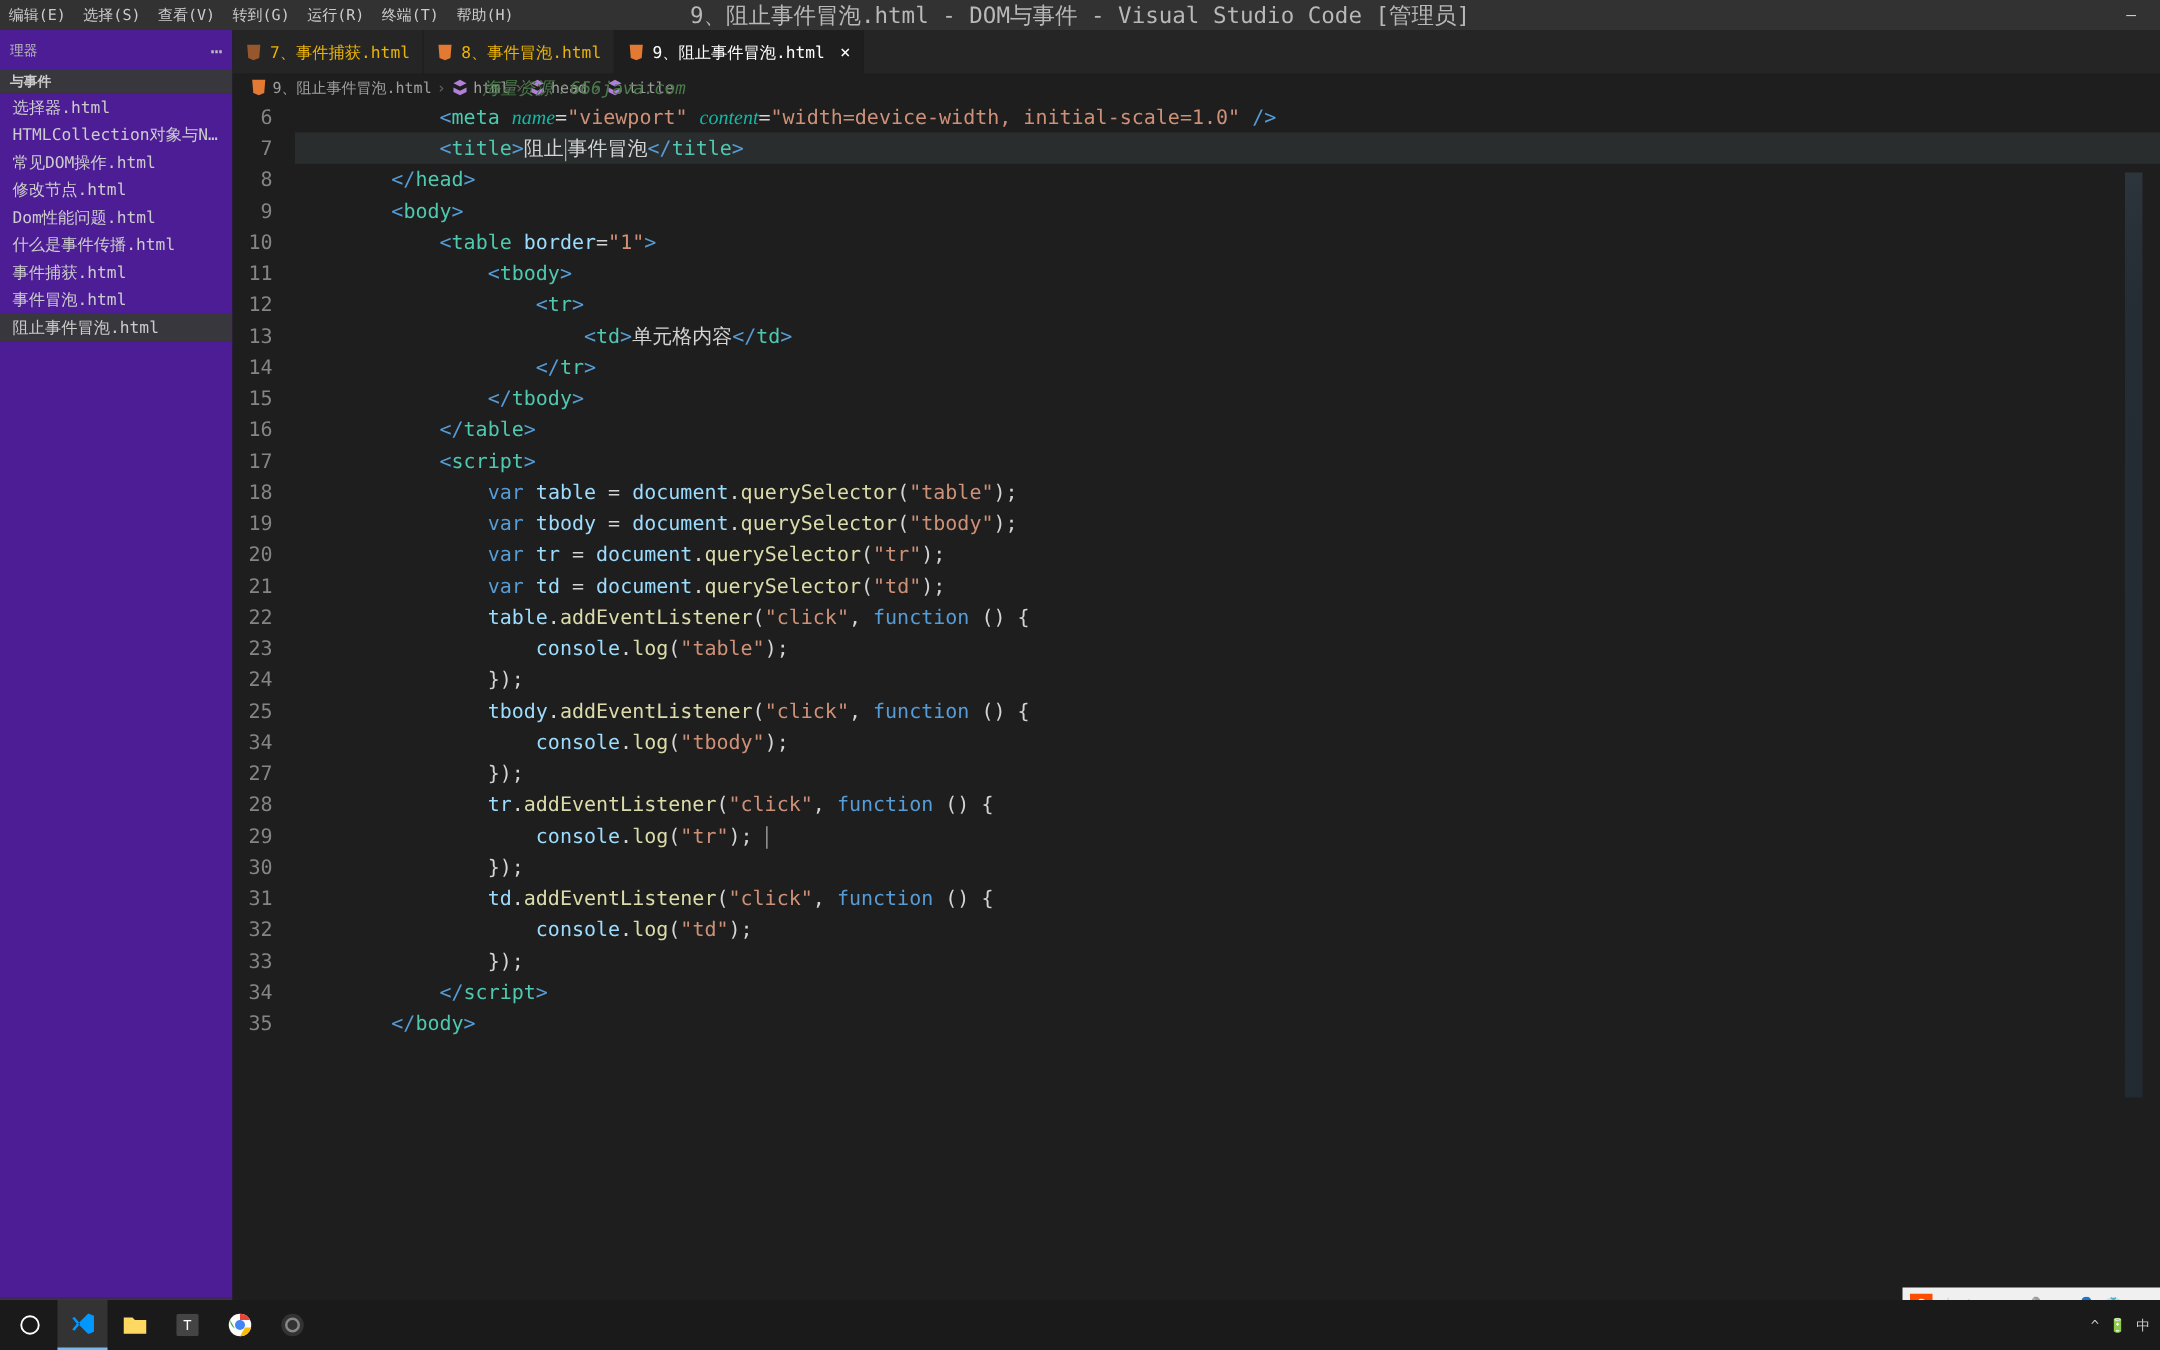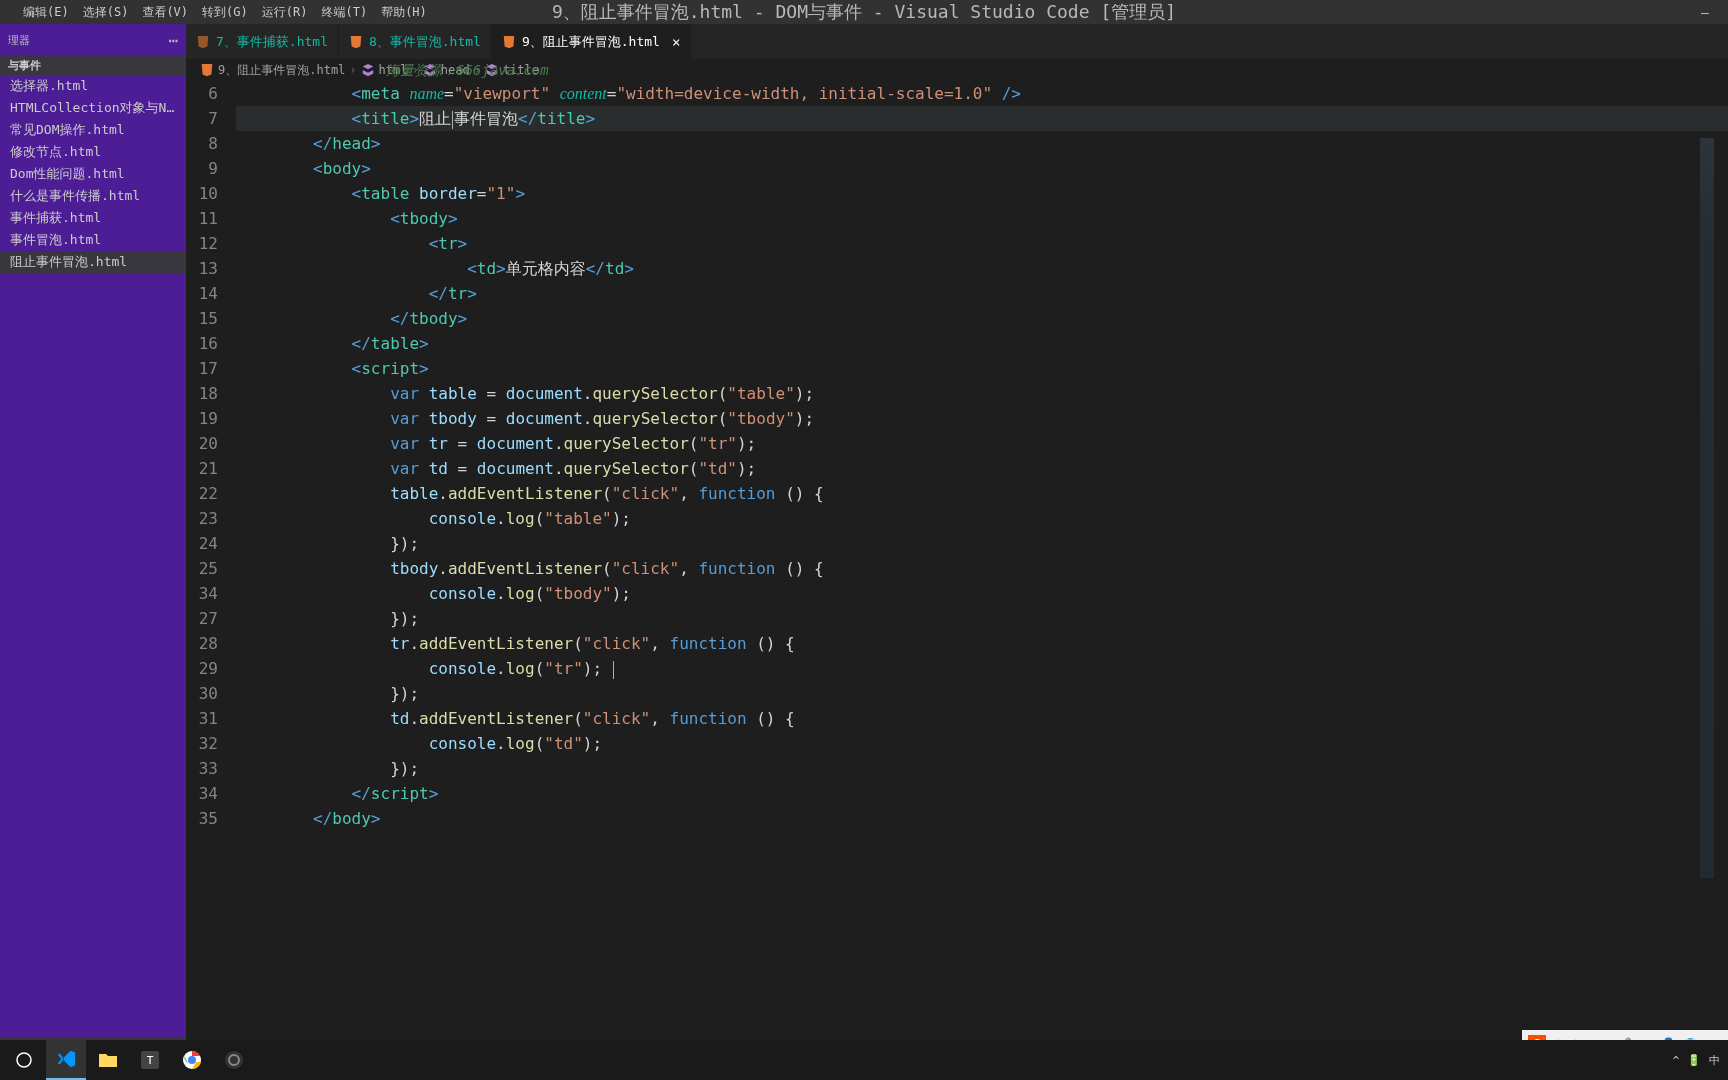--- a/index.html
+++ b/index.html
@@ -1,33 +1,33 @@
 <!DOCTYPE html>
 <html><head>
 <meta charset="utf-8">
 <style>
 * { margin:0; padding:0; box-sizing:border-box; font-family:"Segoe UI",Consolas,monospace; }
 body { background:#1e1e1e; color:#cccccc; width:1728px; height:1080px; overflow:hidden; font-size:13px; }
-.menubar { height:24px; background:#323233; display:flex; align-items:center; padding-left:16px; font-size:12px; }
+.menubar { height:24px; background:#323233; display:flex; align-items:center; padding-left:0; font-size:12px; }
 .menubar .menu-item { padding:0 7px; cursor:pointer; }
 .title-bar { position:absolute; top:0; left:0; right:0; height:24px; display:flex; justify-content:center; align-items:center; pointer-events:none; font-size:18px; color:#b8b8b8; }
 .window-controls { position:absolute; top:0; right:0; height:24px; display:flex; align-items:center; }
 .window-controls span { width:46px; text-align:center; font-size:13px; cursor:pointer; }
 .main { display:flex; height:calc(100% - 24px - 22px); }
 .sidebar { width:186px; background:#4c1d95; display:flex; flex-direction:column; }
 .sidebar-header { height:32px; display:flex; align-items:center; justify-content:space-between; padding:0 8px; font-size:11px; color:#bbb; }
 .sidebar-header .dots { font-size:16px; cursor:pointer; }
 .section-title { background:#37373d; padding:2px 8px; font-size:11px; font-weight:bold; color:#ccc; }
 .file-list { flex:1; overflow:hidden; }
 .file-item { padding:2px 8px 2px 10px; font-size:13px; white-space:nowrap; overflow:hidden; text-overflow:ellipsis; cursor:pointer; }
 .file-item.active { background:#37373d; }
 .sidebar-footer { padding:3px 6px; font-size:11px; color:#888; border-top:1px solid #333; }
 .editor-area { flex:1; display:flex; flex-direction:column; background:#1e1e1e; position:relative; }
 .tabs { height:35px; background:#252526; display:flex; align-items:stretch; }
-.tab { display:flex; align-items:center; padding:0 10px; font-size:13px; color:#14b8a6; border-right:1px solid #1e1e1e; cursor:pointer; gap:6px; }
+.tab { display:flex; align-items:center; padding:0 10px; font-size:13px; color:#eab308; border-right:1px solid #1e1e1e; cursor:pointer; gap:6px; }
 .tab.active { background:#1e1e1e; color:#fff; }
 .tab .icon { width:14px; height:14px; display:flex; align-items:center; justify-content:center; }
 .tab .close { margin-left:6px; font-size:14px; }
 .tab.first .icon svg { opacity:0.6; }
 .watermark { position:absolute; top:38px; left:200px; font-size:14px; color:#4a7a4a; font-style:italic; pointer-events:none; z-index:10; }
 .breadcrumbs { height:22px; display:flex; align-items:center; padding-left:14px; font-size:12px; color:#a0a0a0; background:#1e1e1e; gap:4px; }
 .breadcrumbs .crumb { display:flex; align-items:center; gap:4px; }
 .breadcrumbs .sep { color:#666; }
 .code-area { flex:1; display:flex; font-family:Consolas,monospace; font-size:16px; line-height:25px; overflow:hidden; position:relative; }
 .gutter { width:50px; text-align:right; color:#858585; padding-right:18px; user-select:none; }

